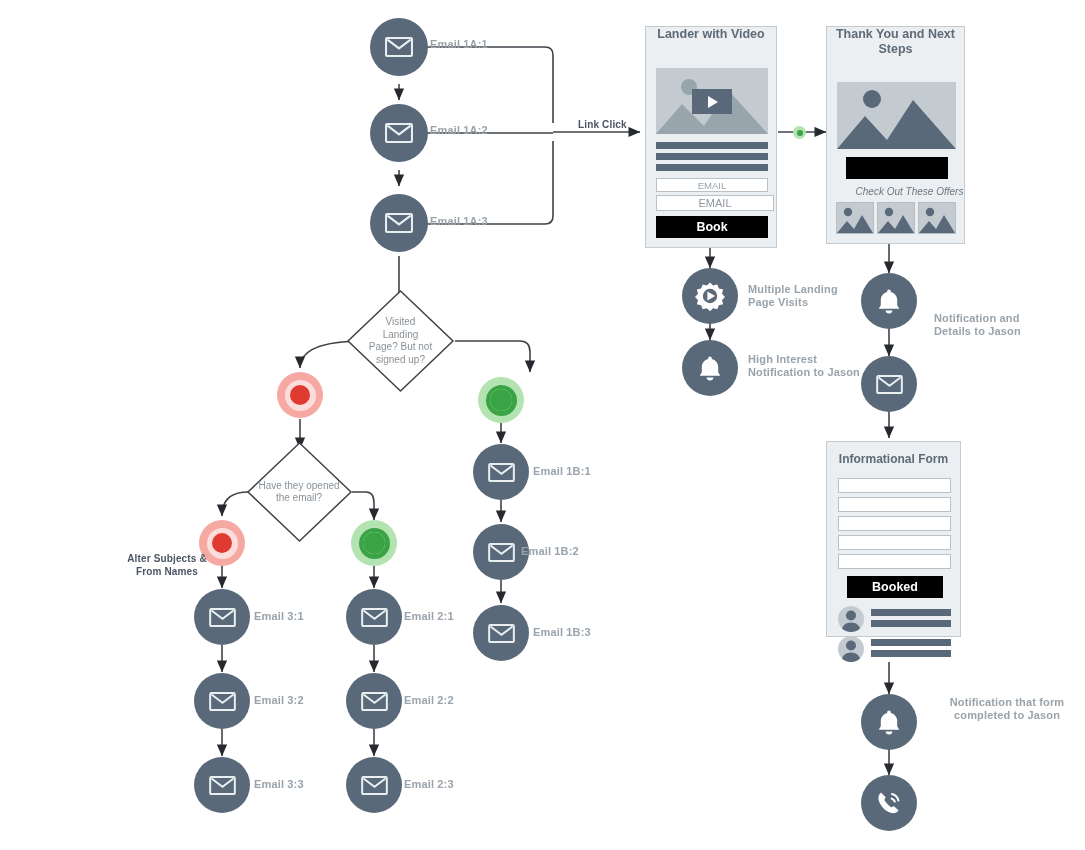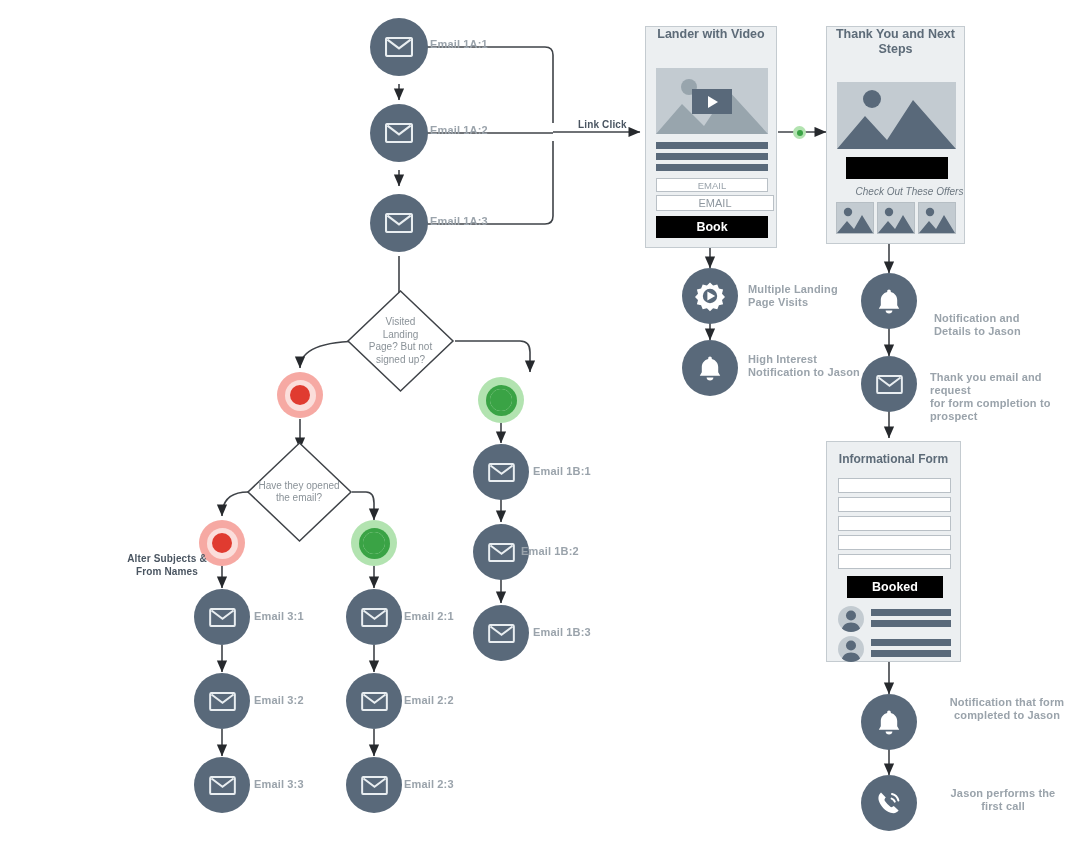--- a/index.html
+++ b/index.html
@@ -394,24 +394,22 @@
   </div>
   <div class="lab" style="left:934px;top:288px;margin-top:24px;">Notification and
 Details to Jason</div>
 
   <div class="circ" style="left:861px;top:356px;width:56px;height:56px;">
     <svg width="27" height="19" viewBox="0 0 28 20">
       <rect x="1" y="1" width="26" height="18" rx="1.5" fill="none" stroke="#e9eef1" stroke-width="2.1"></rect>
       <path d="M2.4,2.6 L14,11.4 L25.6,2.6" fill="none" stroke="#e9eef1" stroke-width="2.1"></path>
     </svg>
   </div>
-  <div class="lab" style="left:930px;top:371px;">Thank you email and request
-for form completion to prospect</div>
-
-  <div class="card" style="left:826px;top:441px;width:135px;height:221px;">
+
+  <div class="card" style="left:826px;top:441px;width:135px;height:196px;">
     <div class="card-title" style="font-size:12px;padding-top:10px;">Informational Form</div>
 
     <div class="inp" style="position:absolute;left:11px;top:36px;width:113px;height:15px;"></div>
     <div class="inp" style="position:absolute;left:11px;top:55px;width:113px;height:15px;"></div>
     <div class="inp" style="position:absolute;left:11px;top:74px;width:113px;height:15px;"></div>
     <div class="inp" style="position:absolute;left:11px;top:93px;width:113px;height:15px;"></div>
     <div class="inp" style="position:absolute;left:11px;top:112px;width:113px;height:15px;"></div>
 
     <div class="cta" style="position:absolute;left:20px;top:134px;width:96px;height:22px;">
       <span>Booked</span>
@@ -449,16 +447,14 @@
   <div class="lab center" style="left:932px;top:696px;width:150px;">Notification that form
 completed to Jason</div>
 
   <div class="circ" style="left:861px;top:775px;width:56px;height:56px;">
     <svg width="30" height="30" viewBox="0 0 30 30">
       <path d="M7.0,4.5 C5.2,6.1 3.6,9.0 5.0,13.2 C6.6,18.0 11.3,23.0 16.6,24.8 C20.6,26.1 23.2,24.4 24.6,22.6 L19.8,17.9 C18.6,18.9 17.3,19.7 16.1,18.6 C14.2,16.9 12.4,15.0 10.9,12.9 C10.0,11.6 10.7,10.5 11.8,9.4 Z" fill="#ffffff"></path>
       <path d="M18.0,6.0 A9,9 0 0 1 24.4,12.6" fill="none" stroke="#ffffff" stroke-width="2" stroke-linecap="round"></path>
       <path d="M17.6,10.6 A5,5 0 0 1 20.8,13.6" fill="none" stroke="#ffffff" stroke-width="2" stroke-linecap="round"></path>
     </svg>
   </div>
-  <div class="lab center" style="left:932px;top:787px;width:142px;">Jason performs the
-first call</div>
 
 </div>
 
 </body></html>

